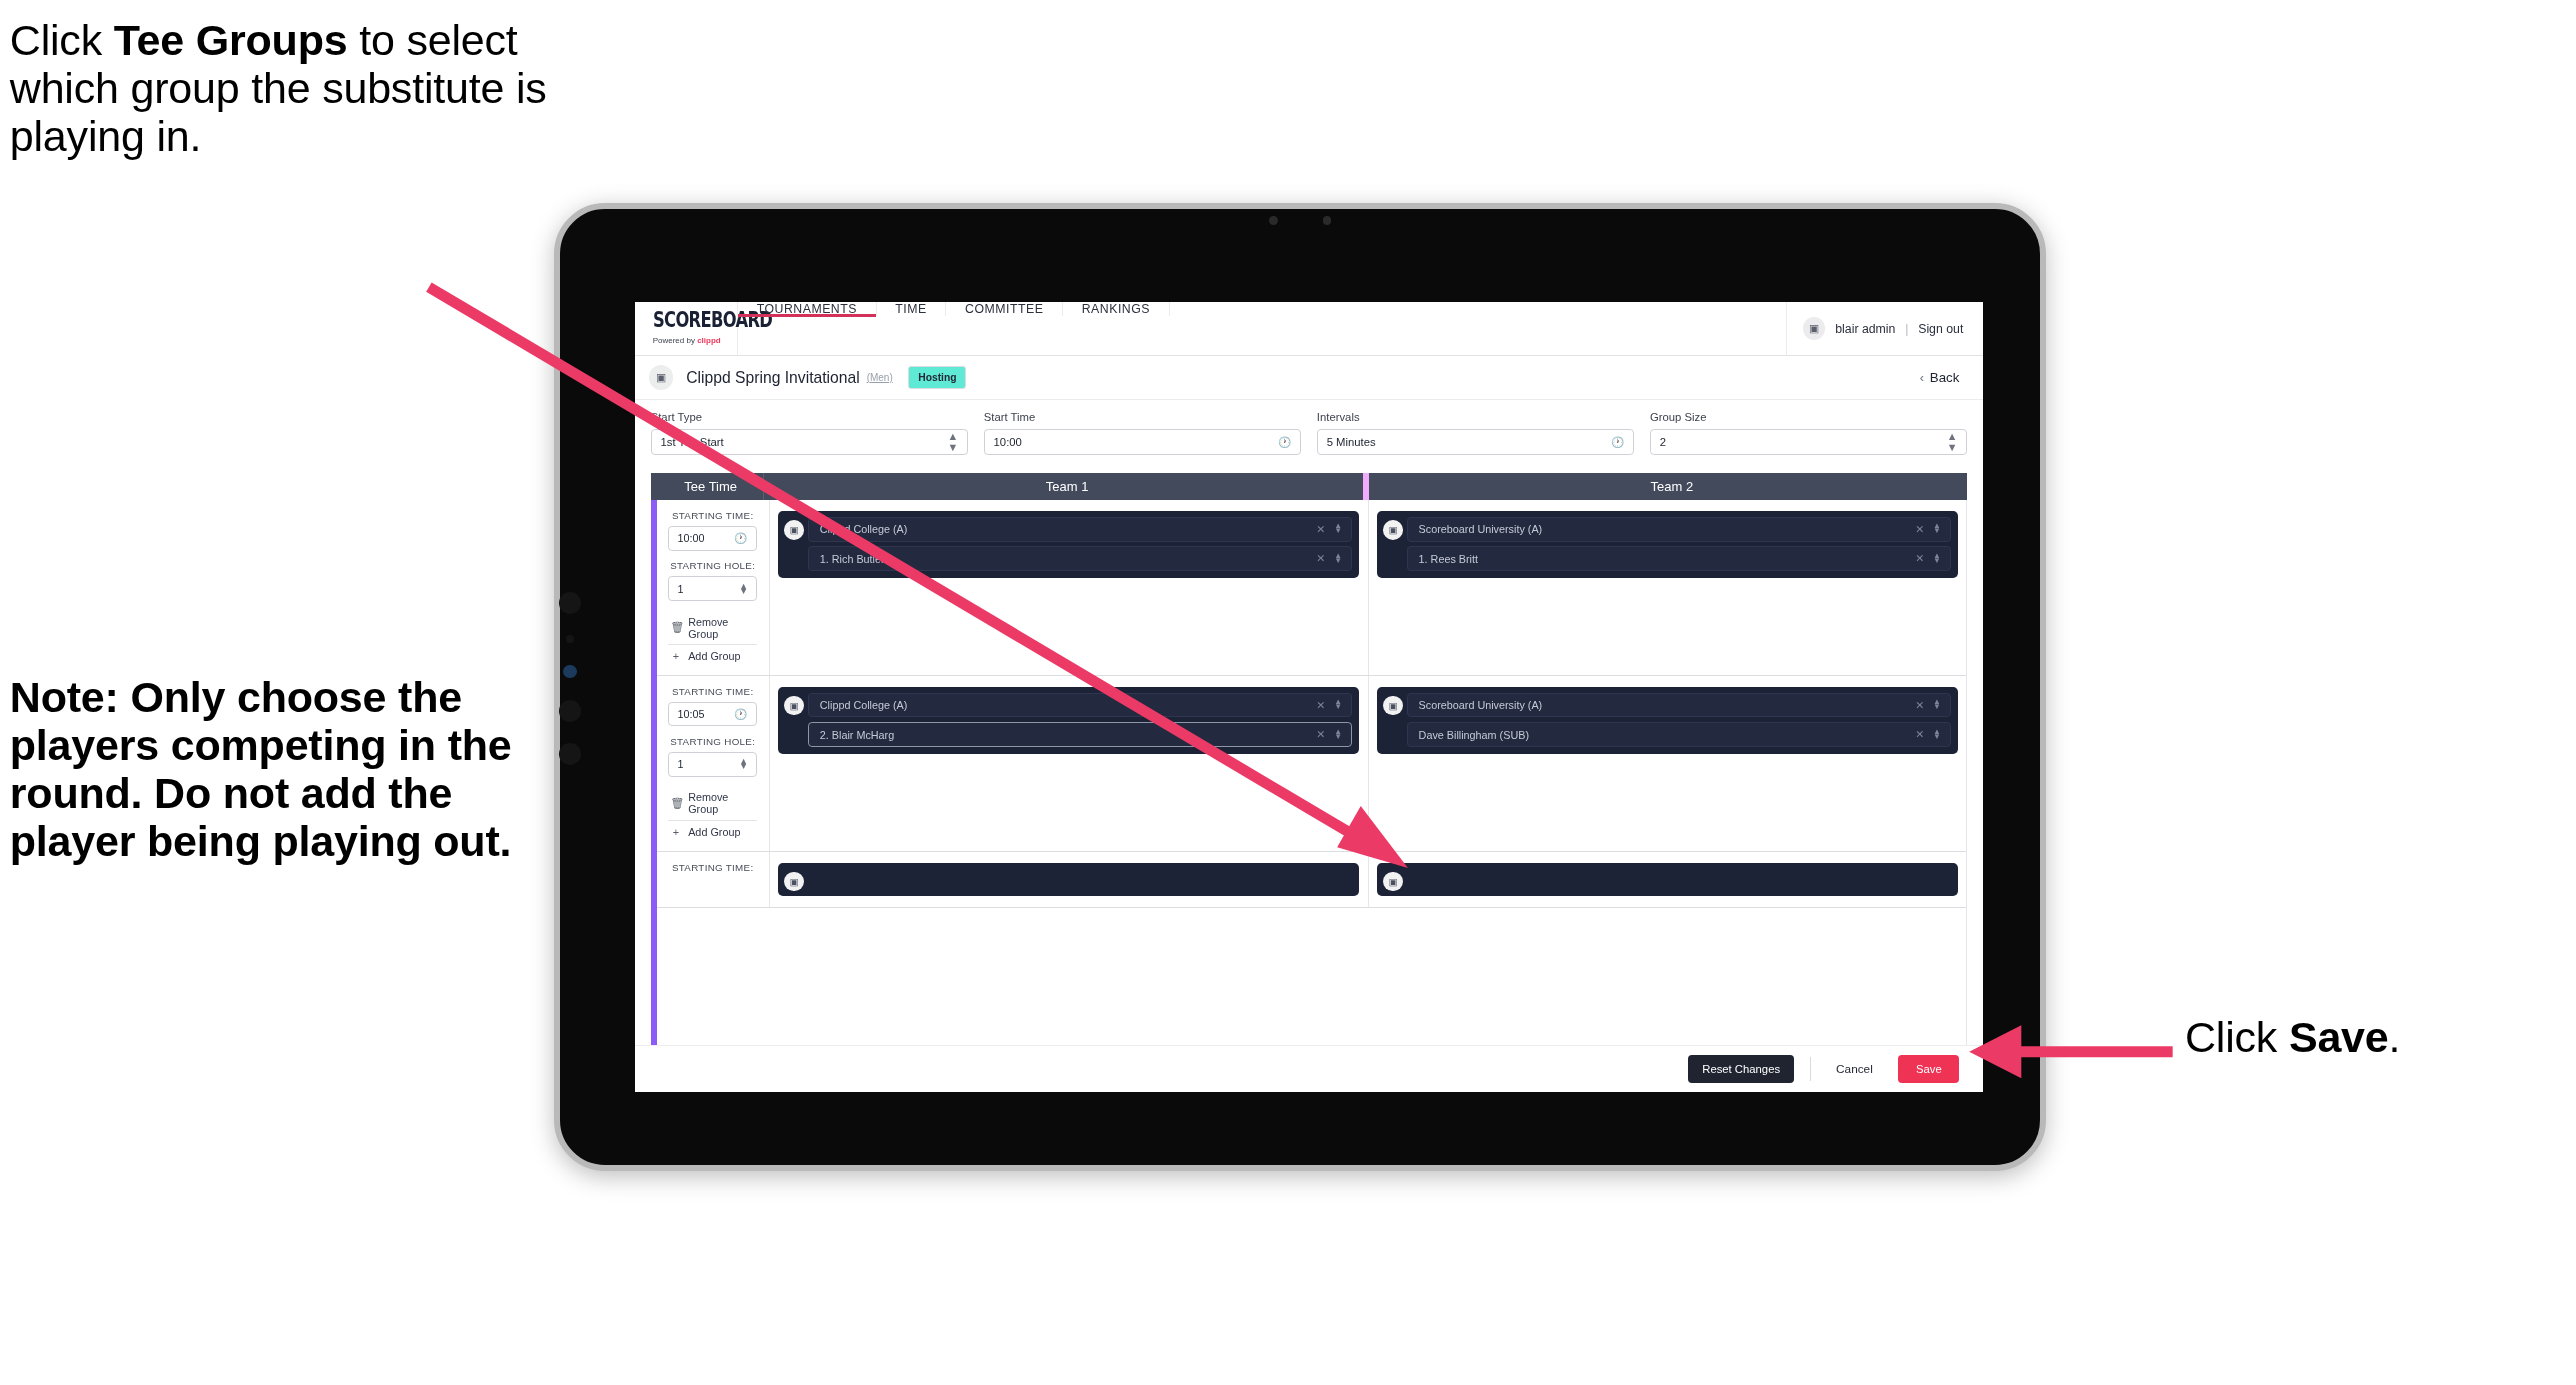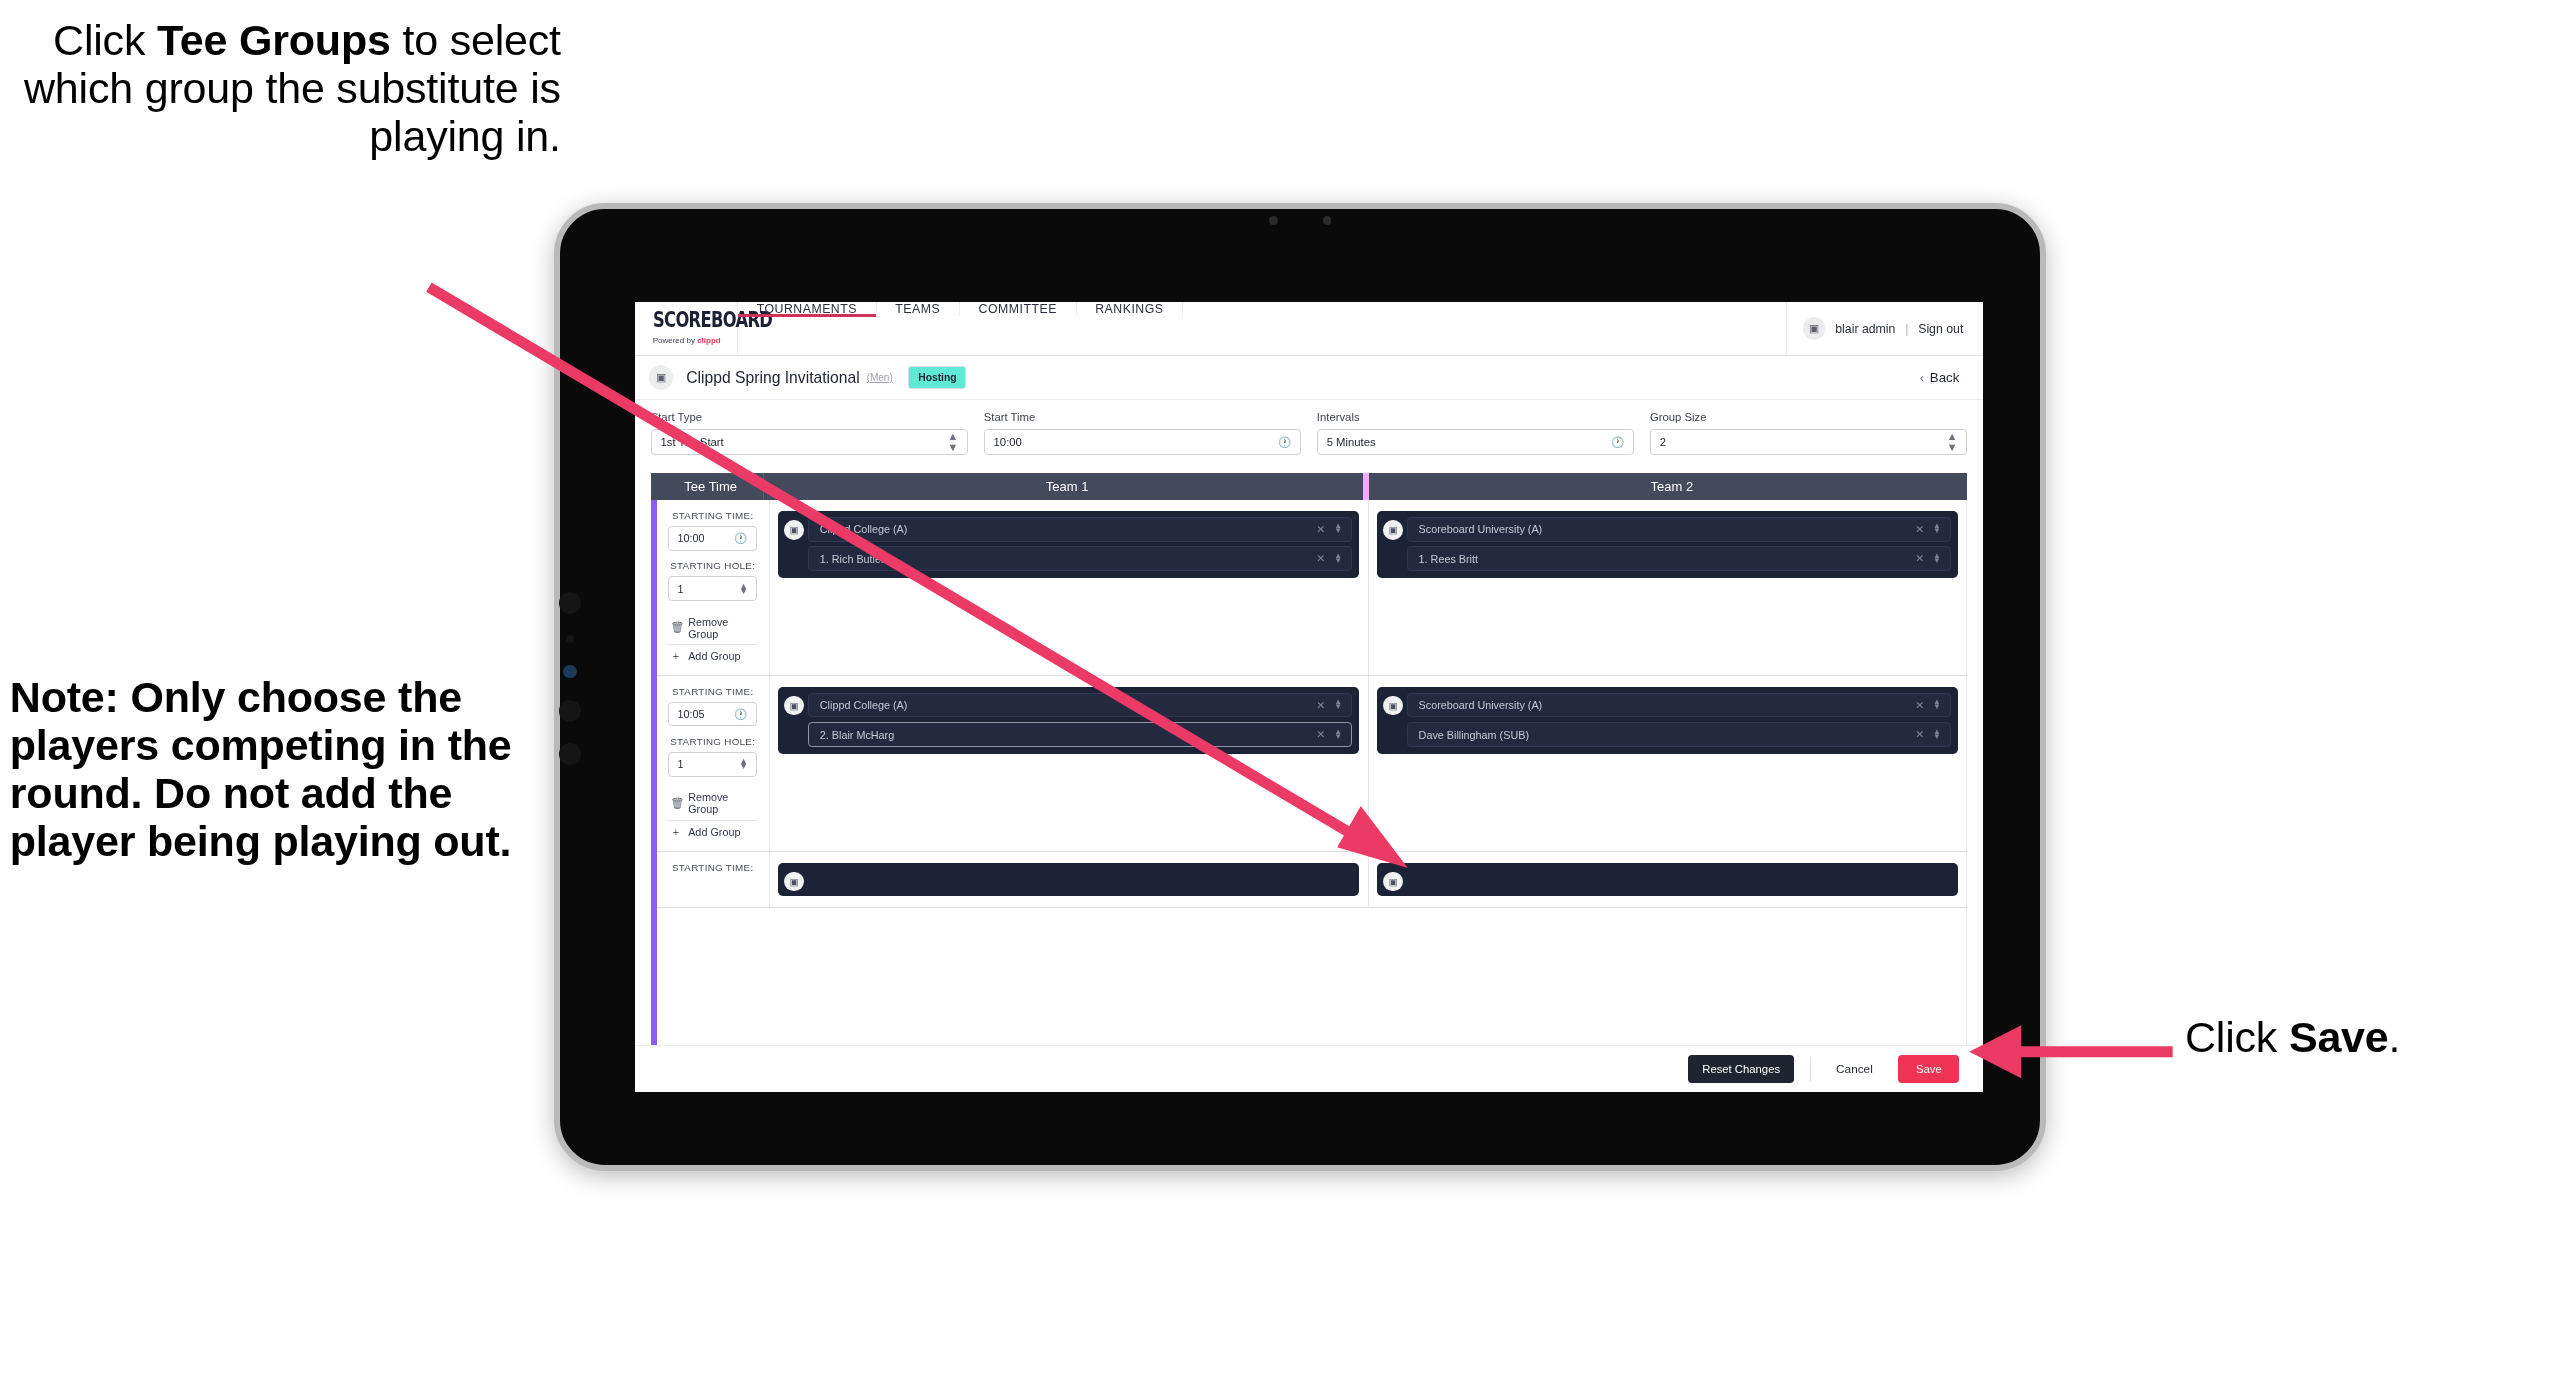--- a/index.html
+++ b/index.html
@@ -13,21 +13,21 @@
 
   
   .annot {
     position: absolute;
     color: #000;
     font-size: 43px;
     line-height: 1.12;
     letter-spacing: -0.2px;
   }
   .annot b { font-weight: 700; }
-  #annot-top { left: 9.8px; top: 15.7px; width: 551px; font-weight: 400; text-align: right; }
+  #annot-top { left: 9.8px; top: 15.7px; width: 551px; font-weight: 400; }
   #annot-note { left: 9.8px; top: 673px; width: 551px; font-weight: 700; }
   #annot-save { left: 2185px; top: 1013px; width: 374px; font-weight: 400; white-space: nowrap; }
 
   .arrow-svg { position: absolute; left: 0; top: 0; width: 2576px; height: 1385px; pointer-events: none; }
 
   
   .tablet {
     position: absolute;
     left: 554px; top: 203px;
     width: 1492px; height: 968px;
@@ -263,21 +263,21 @@
 
   <div class="app">
 
     <div class="topnav">
       <div class="brand">
         <div class="brand-word">SCOREBOARD</div>
         <div class="brand-sub"><span>Powered by </span><span class="cl">clippd</span></div>
       </div>
       <div class="navtabs">
         <div class="navtab active">TOURNAMENTS</div>
-        <div class="navtab">TEAMS</div>
+        <div class="navtab">TIME</div>
         <div class="navtab">COMMITTEE</div>
         <div class="navtab">RANKINGS</div>
       </div>
       <div class="nav-filler"></div>
       <div class="nav-user">
         <div class="avatar-sm">▣</div>
         <span>blair admin</span>
         <span class="sep">|</span>
         <span class="so">Sign out</span>
       </div>

